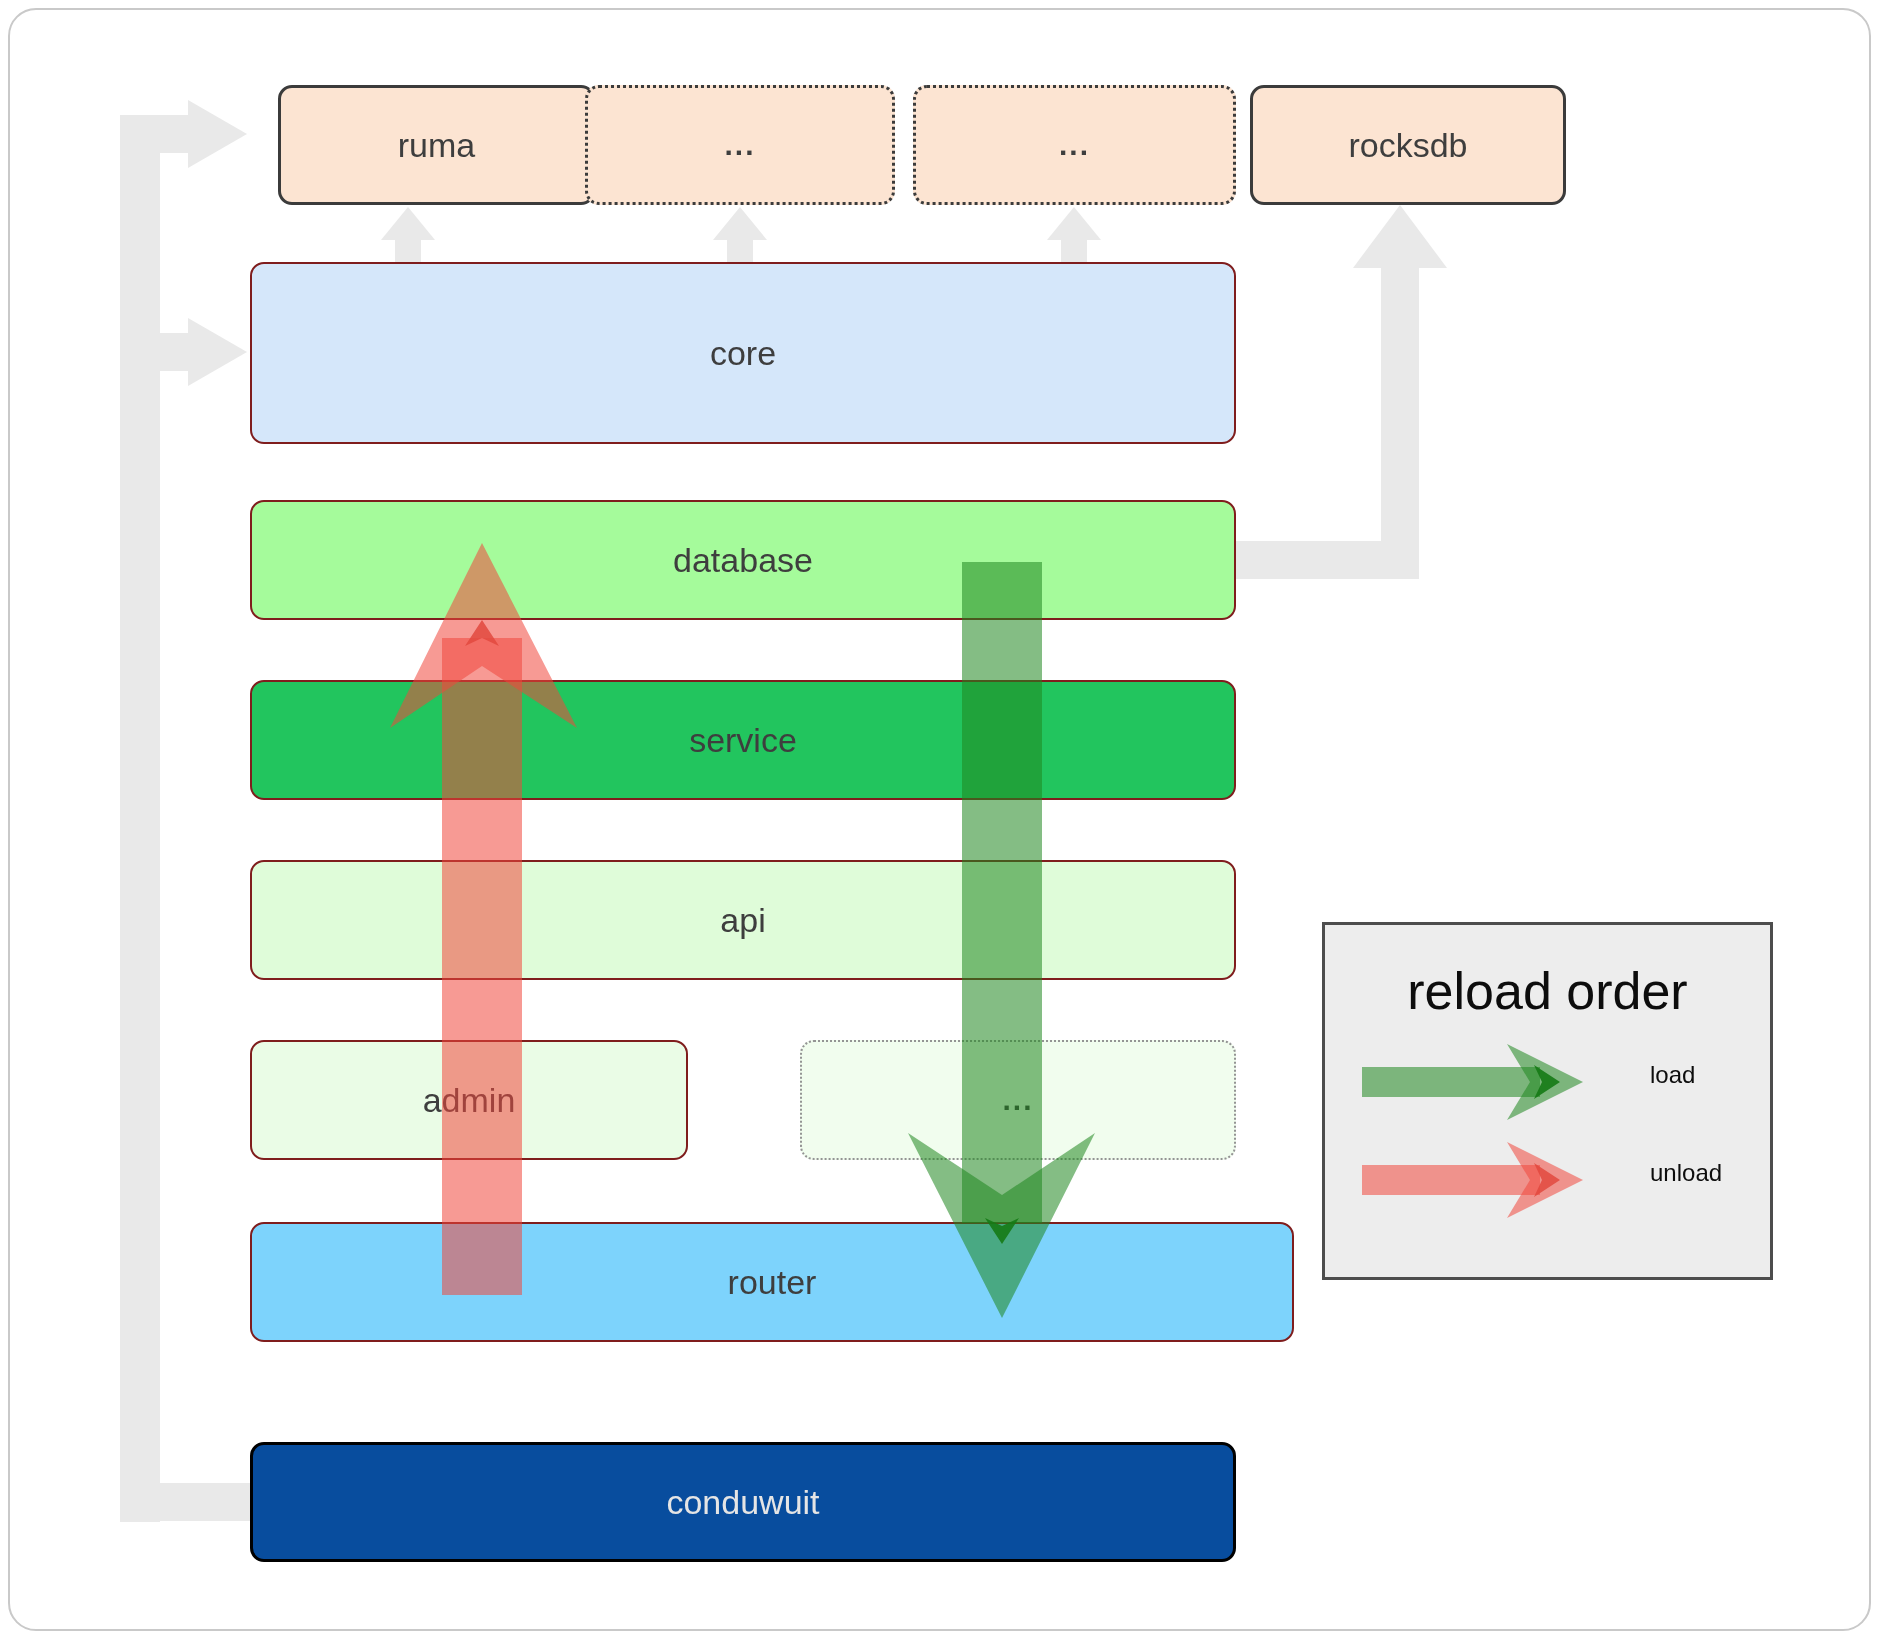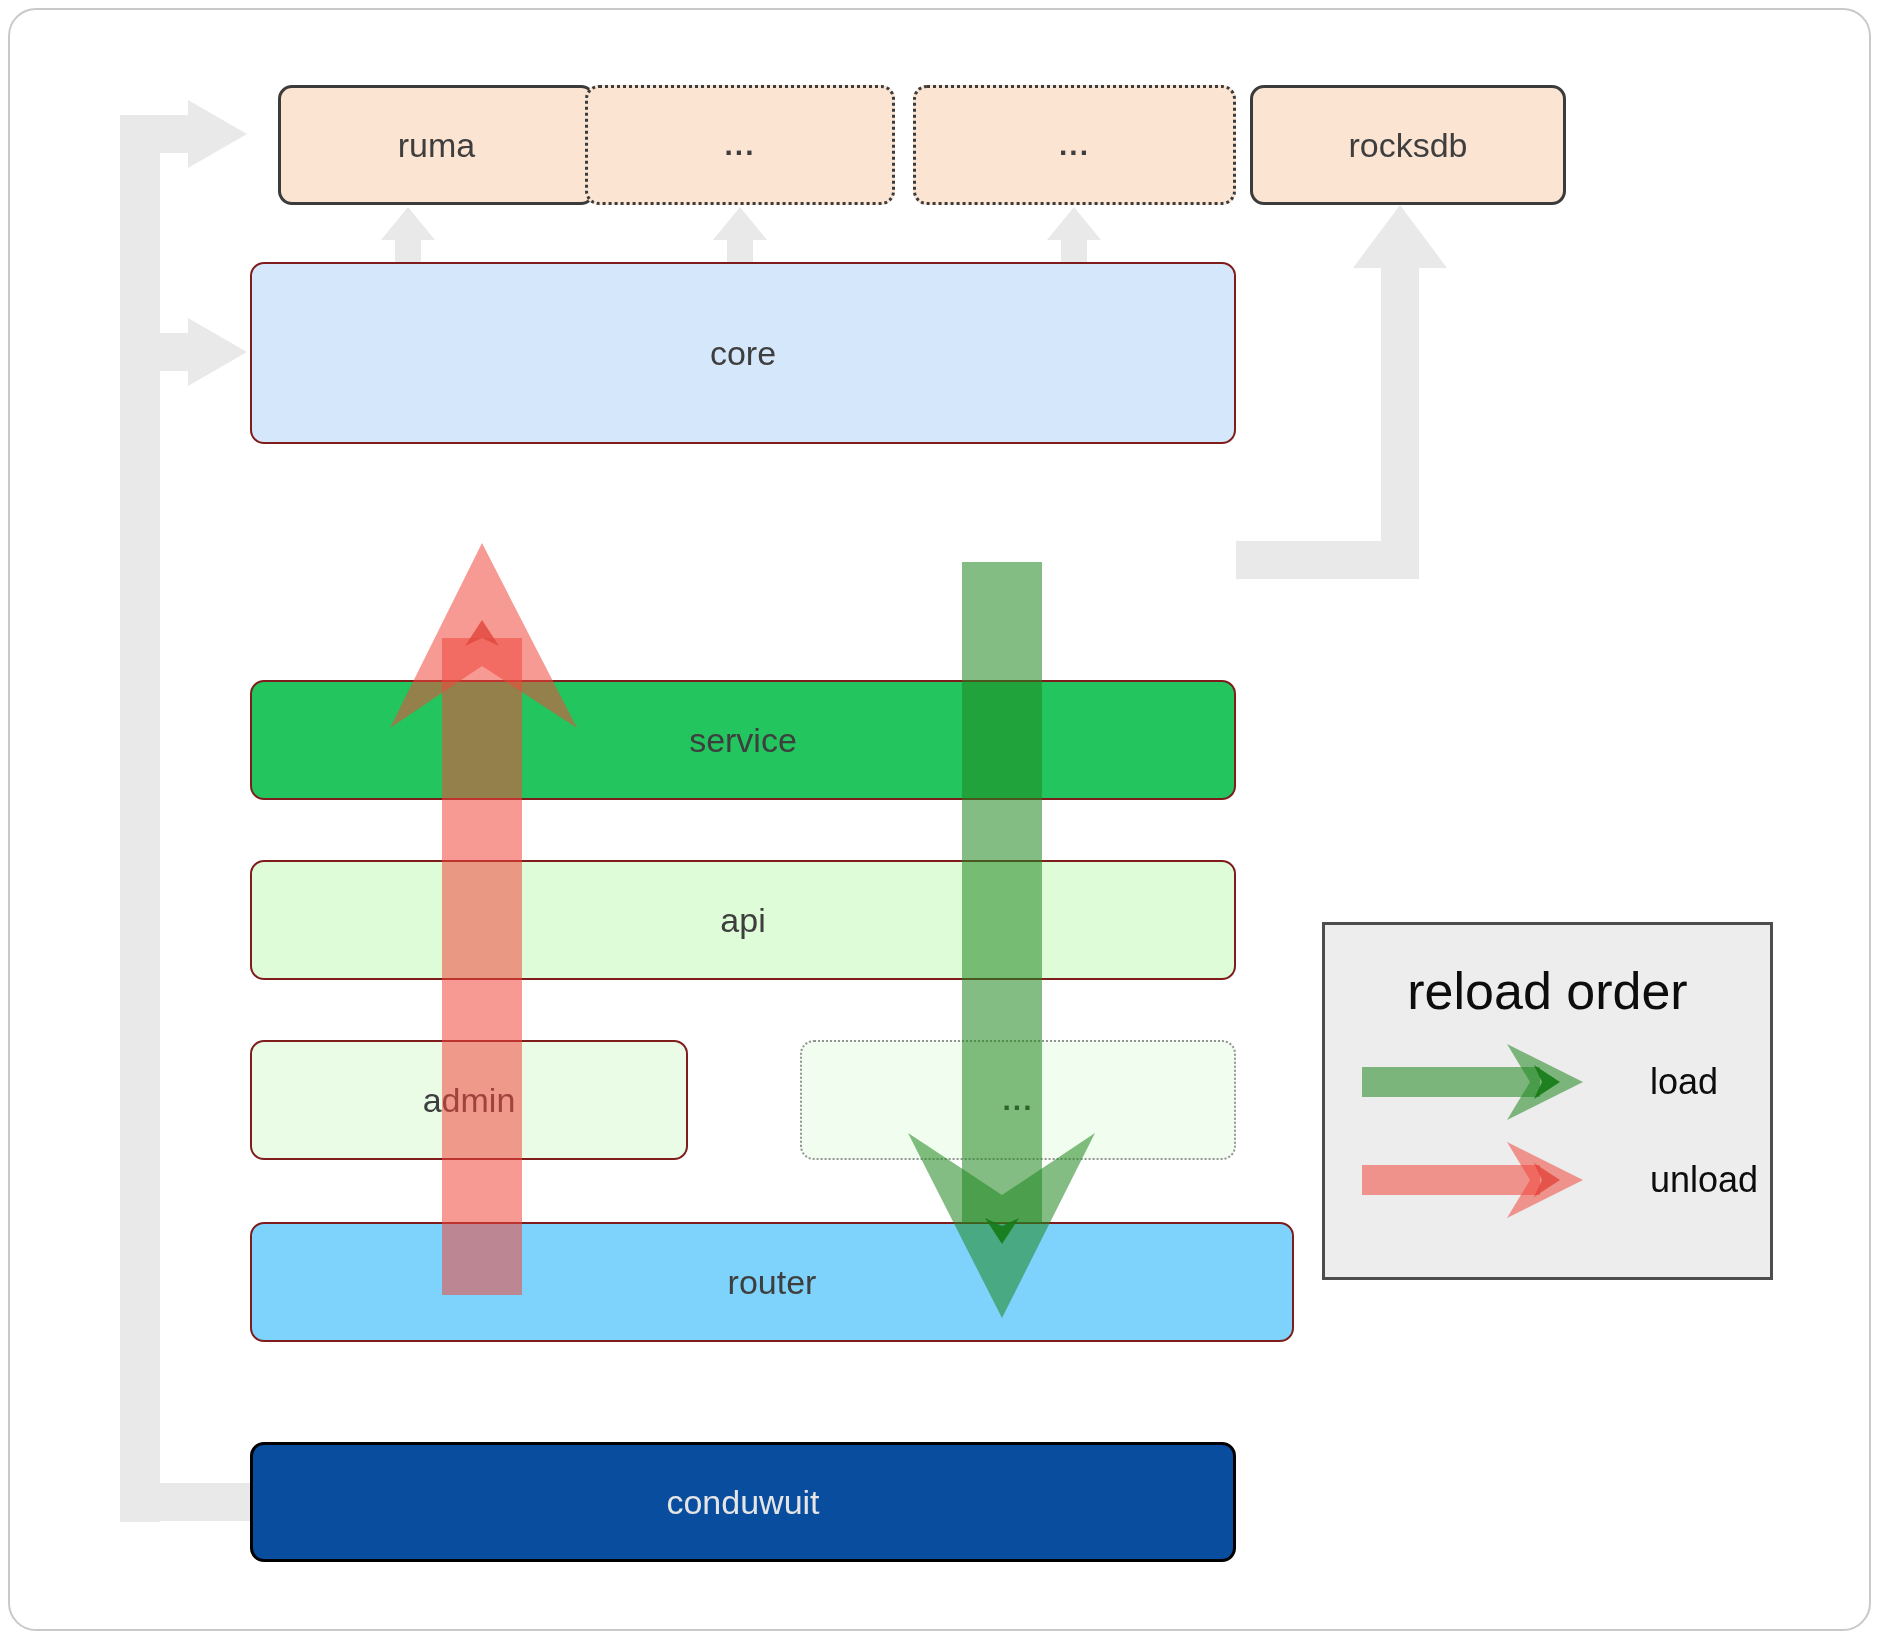--- a/index.html
+++ b/index.html
@@ -71,21 +71,21 @@
   .legend-title {
     position: absolute;
     left: 0; top: 36px;
     width: 100%;
     text-align: center;
     font-size: 52px;
     color: #0d0d0d;
   }
   .legend-label {
     position: absolute;
-    font-size: 36px;
+    font-size: 24px;
     color: #0d0d0d;
     z-index: 3;
   }
   #legend-load-label   { left: 1650px; top: 1061px; }
   #legend-unload-label { left: 1650px; top: 1159px; }
 </style>
 </head>
 <body>
 
 <div class="canvas">
@@ -127,20 +127,23 @@
   <div class="box b-dot-dark" id="b-dots2">
     <span class="ellipsis-label">...</span>
   </div>
   <div class="box b-solid-dark" id="b-rocksdb">
     <span>rocksdb</span>
   </div>
 
   <div class="box b-solid-gray" id="b-core">
     <span>core</span>
   </div>
+  <div class="box b-solid-gray" id="b-database">
+    <span>database</span>
+  </div>
   <div class="box b-solid-gray" id="b-service">
     <span>service</span>
   </div>
   <div class="box b-solid-gray" id="b-api">
     <span>api</span>
   </div>
   <div class="box b-solid-gray" id="b-admin">
     <span>admin</span>
   </div>
   <div class="box b-dot-gray" id="b-dots3">

